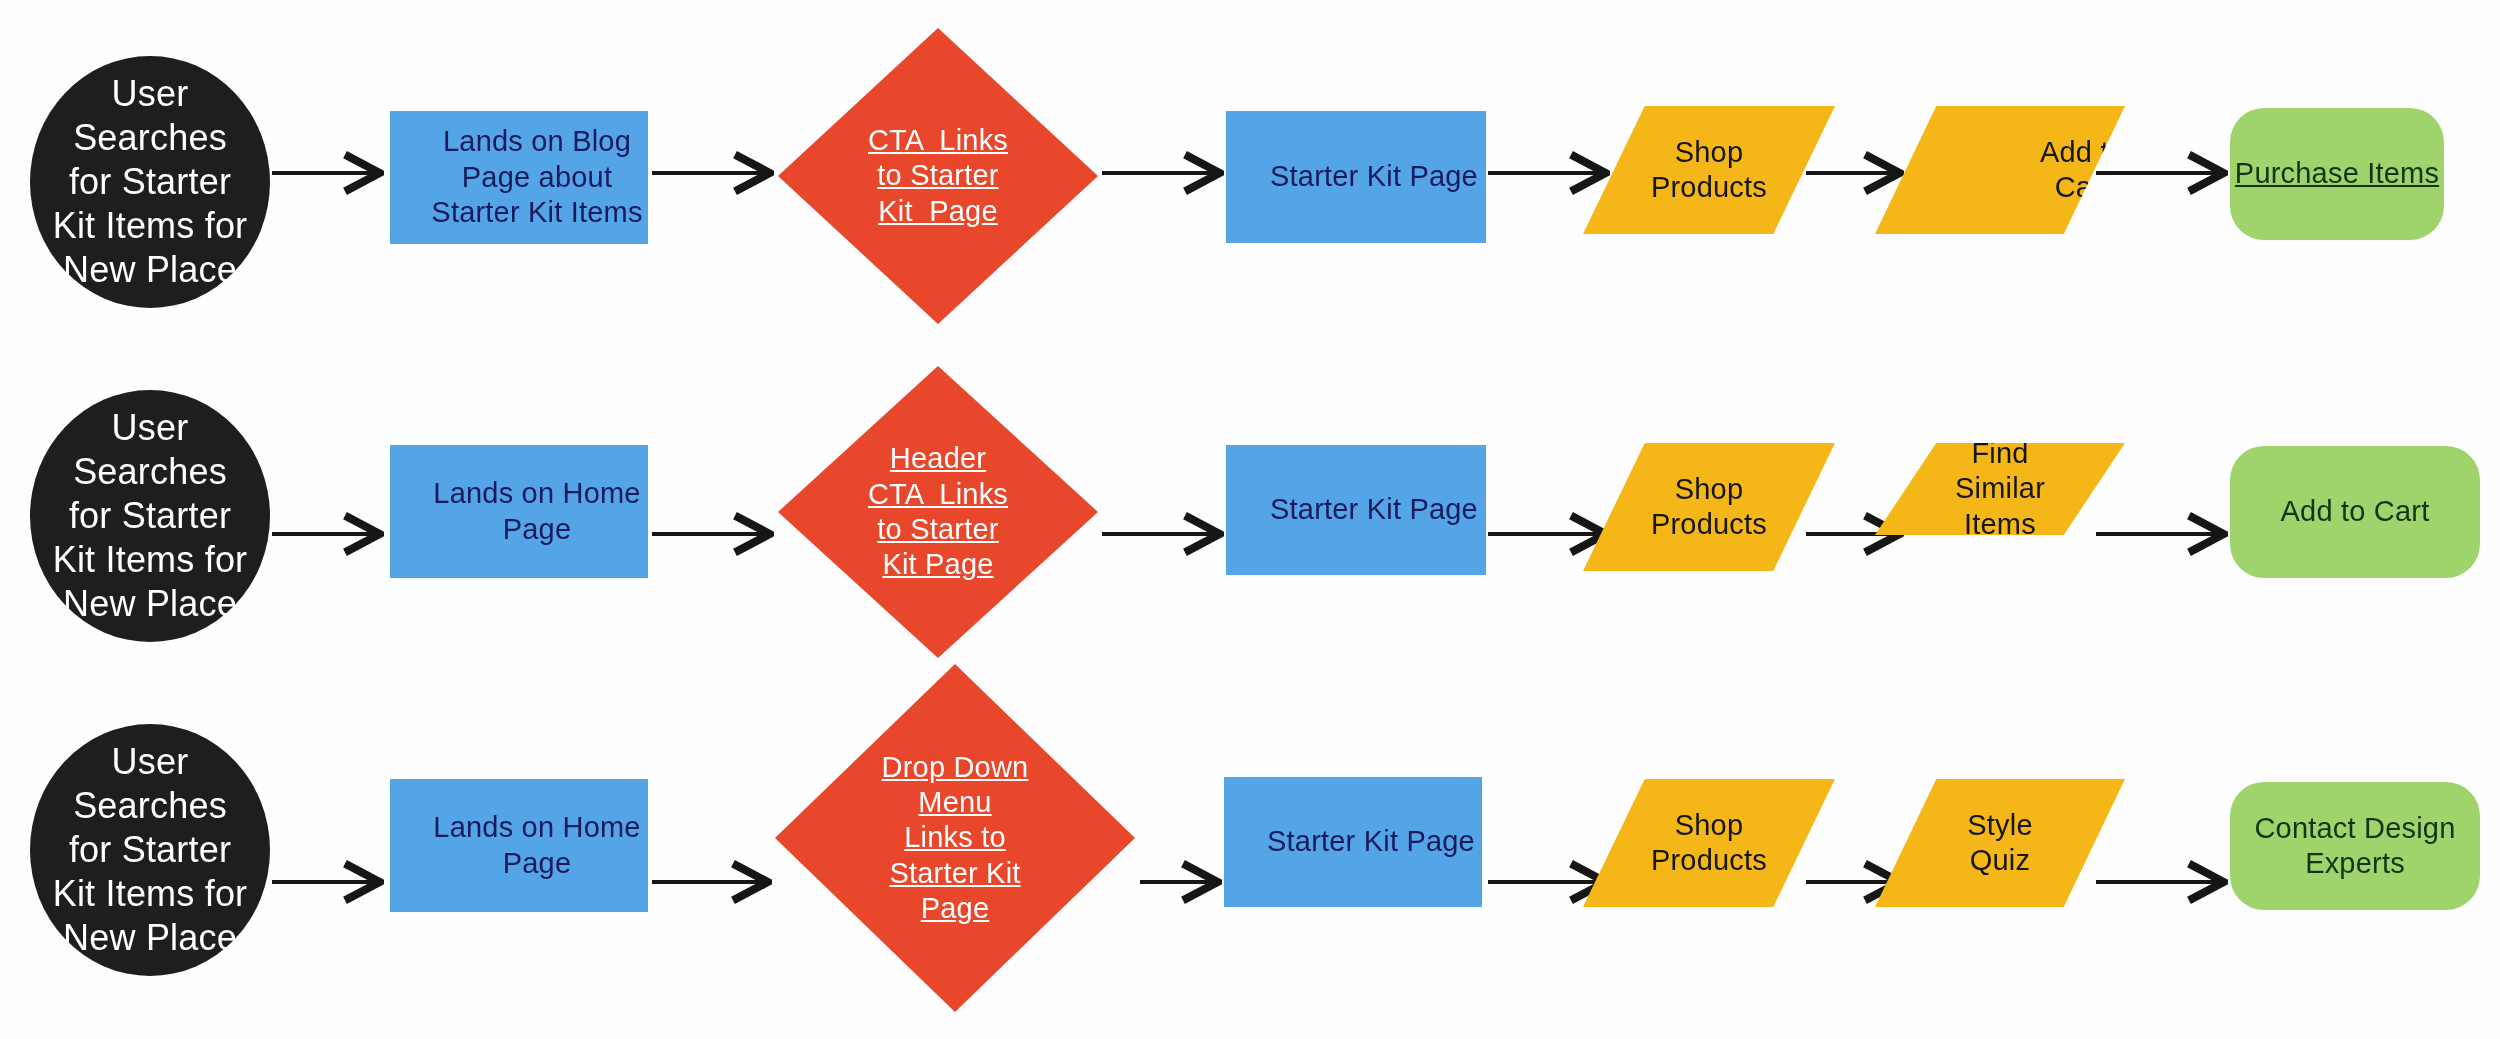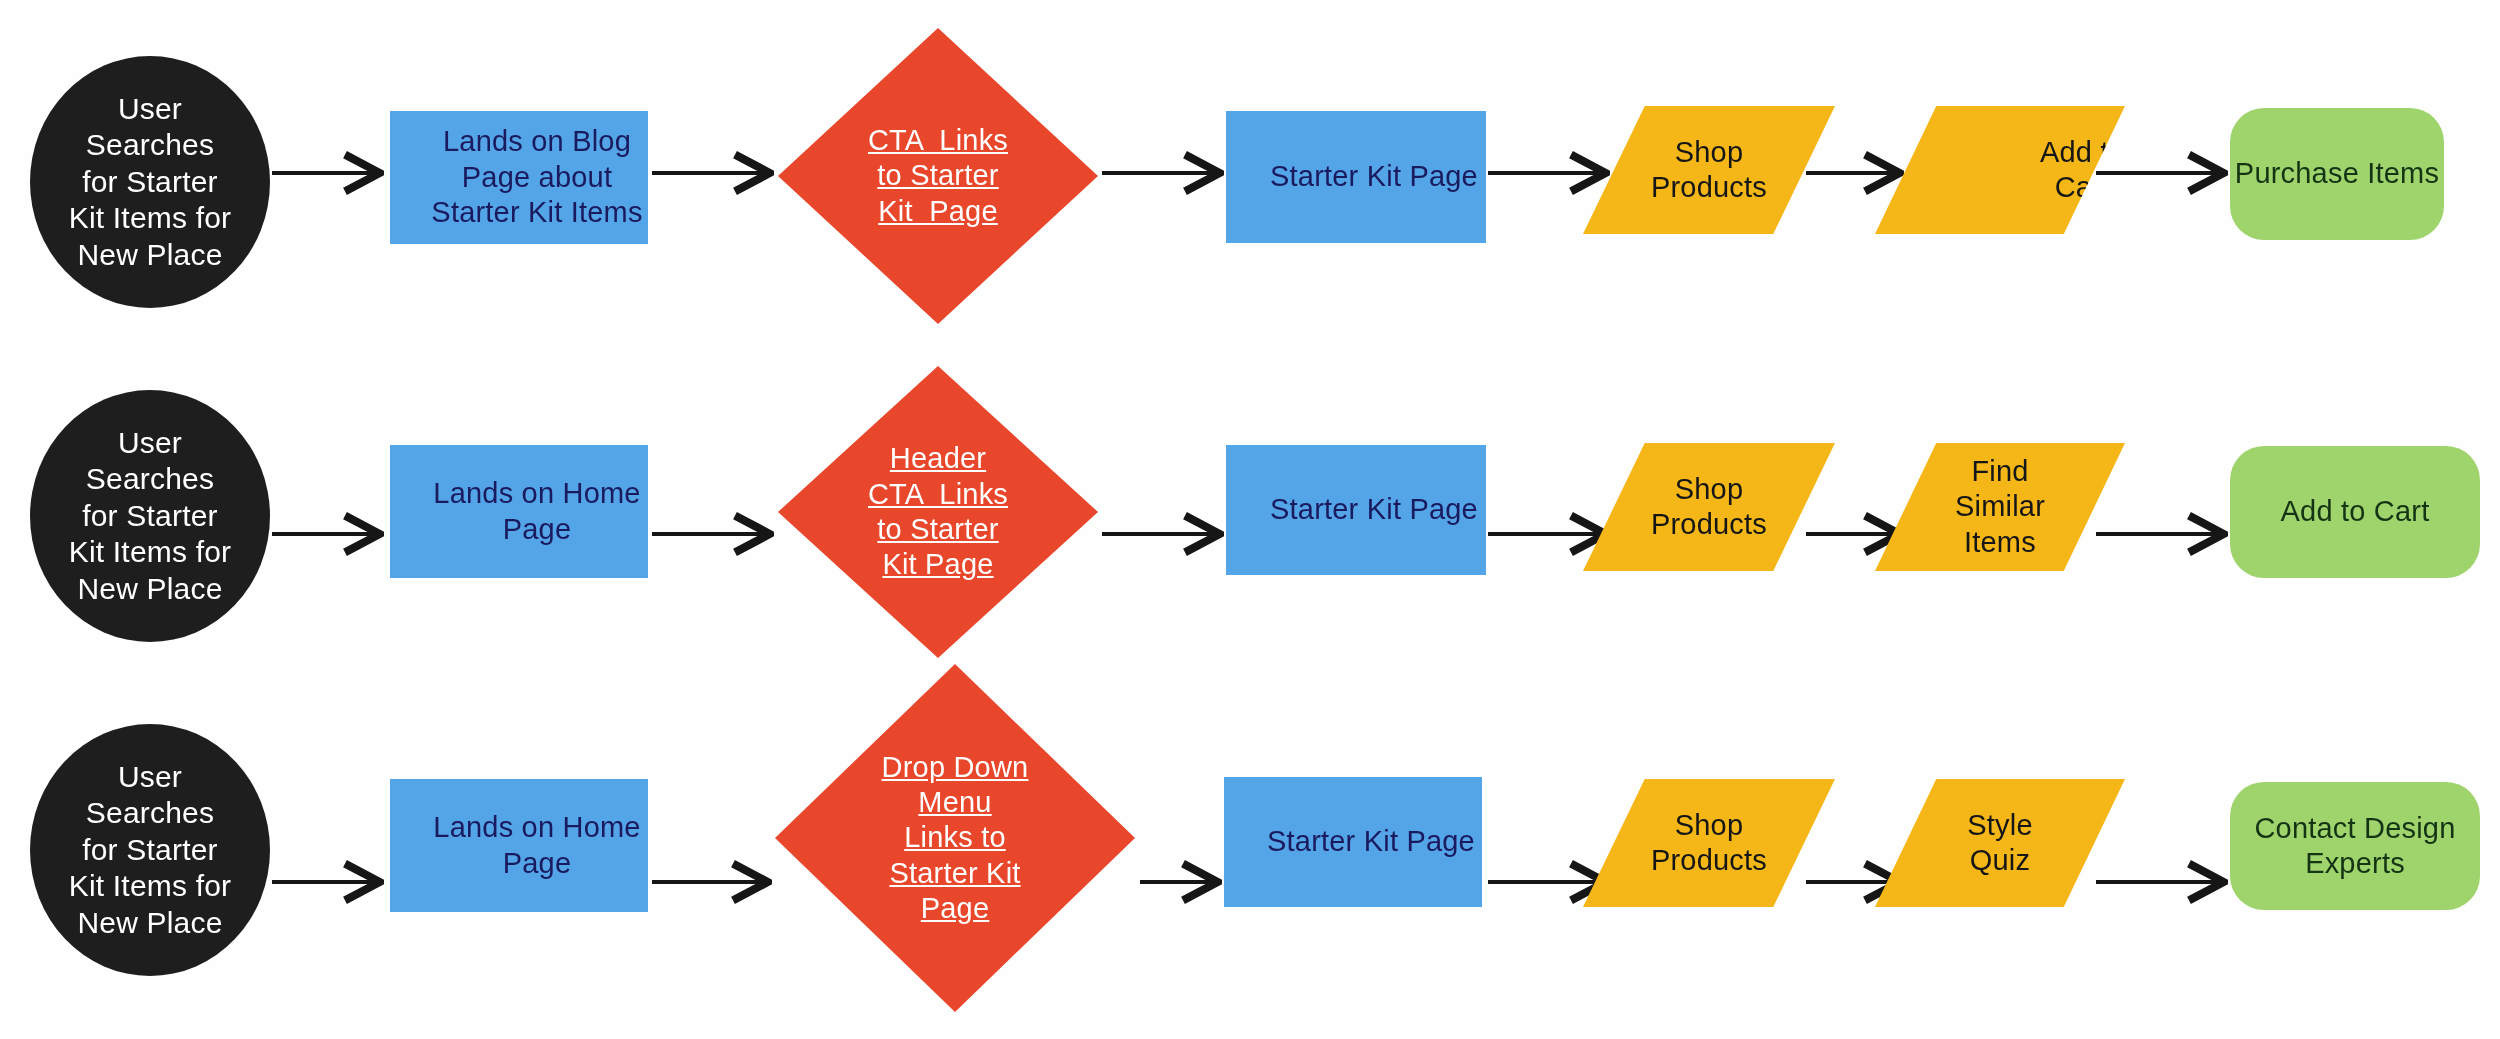--- a/index.html
+++ b/index.html
@@ -27,21 +27,21 @@
     font-size: 29px;
     line-height: 1.22;
     letter-spacing: 0.2px;
   }
   
   .ellipse {
     border-radius: 50%;
     background: var(--ellipse_fill, #1e1e1e);
     color: var(--ellipse_text, #ffffff);
   }
-  .ellipse .label { font-size: 30px; }
+  .ellipse .label { font-size: 36px; }
   
   .rect {
     background: var(--rect_fill, #54a4e8);
     color: var(--rect_text, #1a1a5e);
     padding-left: 36px;
   }
   
   .diamond {
     background: var(--diamond_fill, #e8472b);
     color: var(--diamond_text, #ffffff);
@@ -136,21 +136,21 @@
     <span class="label">Starter Kit Page</span>
   </div>
   <div class="node para" style="left:1583px; top:106px; width:252px; height:128px;">
     <span class="label">Shop
 Products</span>
   </div>
   <div class="node para" style="left:1875px; top:106px; width:250px; height:128px;justify-content:flex-end;">
     <span class="label">Add to
 Cart</span>
   </div>
-  <div class="node terminal" style="left:2230px; top:108px; width:214px; height:132px;">
+  <div class="node terminal" style="left:2230px; top:108px; width:214px; height:132px;text-decoration:underline;">
     <span class="label">Purchase Items</span>
   </div>
 
   <div class="node ellipse" style="left:30px; top:390px; width:240px; height:252px;">
     <span class="label">User
 Searches
 for Starter
 Kit Items for
 New Place</span>
   </div>
@@ -164,21 +164,21 @@
 to Starter
 Kit Page</span>
   </div>
   <div class="node rect" style="left:1226px; top:445px; width:260px; height:130px;">
     <span class="label">Starter Kit Page</span>
   </div>
   <div class="node para" style="left:1583px; top:443px; width:252px; height:128px;">
     <span class="label">Shop
 Products</span>
   </div>
-  <div class="node para" style="left:1875px; top:443px; width:250px; height:128px;">
+  <div class="node para" style="left:1875px; top:443px; width:250px; height:92px;">
     <span class="label">Find
 Similar
 Items</span>
   </div>
   <div class="node terminal" style="left:2230px; top:446px; width:250px; height:132px;">
     <span class="label">Add to Cart</span>
   </div>
 
   <div class="node ellipse" style="left:30px; top:724px; width:240px; height:252px;">
     <span class="label">User

